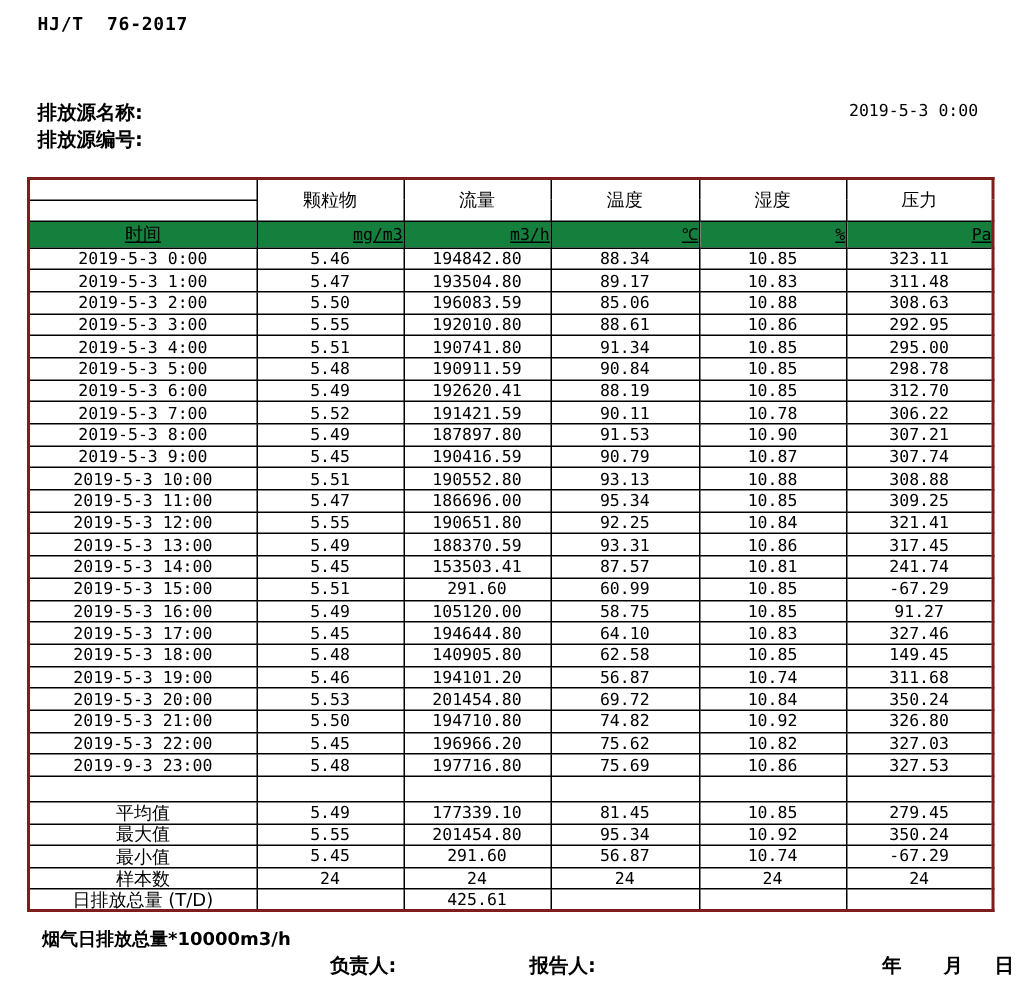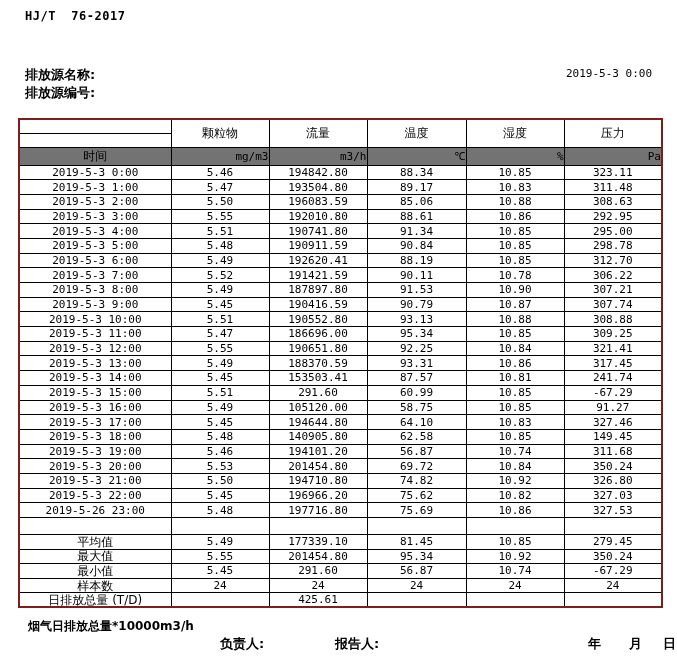--- a/index.html
+++ b/index.html
@@ -31,37 +31,37 @@
     border-collapse:collapse;table-layout:fixed;
     border:2px solid #7f1d1d;
   }
   table.report th, table.report td{
     border:1px solid #000;padding:0;margin:0;
     text-align:center;vertical-align:middle;
     overflow:hidden;white-space:nowrap;
   }
   tr.h1, tr.h2{height:14px;}
   tr.h1 th{font-size:12px;font-weight:normal;font-family:"DejaVu Sans",sans-serif;}
-  tr.unit-row{height:15px;background:#737373;}
+  tr.unit-row{height:15px;background:#15803d;text-decoration:underline;}
   tr.unit-row th{font-size:12px;font-weight:normal;}
   tr.unit-row td{font-family:"DejaVu Sans Mono",monospace;font-size:11px;line-height:11px;text-align:right;}
   tr.data-row{height:14.7px;}
   tr.data-row td{
     font-family:"DejaVu Sans Mono",monospace;font-size:11px;line-height:11px;
   }
   tr.spacer-row{height:17px;}
   tr.summary-row{height:14.6px;}
   tr.summary-row th{font-size:12px;font-weight:normal;line-height:12px;}
   tr.summary-row td{font-family:"DejaVu Sans Mono",monospace;font-size:11px;line-height:11px;}
 
   .note{position:absolute;left:28px;top:618px;font-size:12px;font-weight:bold;}
   .sign-item{position:absolute;top:635px;font-size:13px;font-weight:bold;white-space:pre;}
   .pos-unit{left:11px;}
   .pos-resp{left:220px;}
-  .pos-reporter{left:335px;}
+  .pos-reporter{left:353px;}
   .pos-rdate{left:487px;margin-top:37px;}
   .pos-year{left:588px;}
   .pos-month{left:629px;}
   .pos-day{left:663px;}
 </style>
 </head>
 <body>
 
 <div class="page">
 
@@ -279,21 +279,21 @@
         </tr>
         <tr class="data-row">
           <td class="time-cell">2019-5-3 22:00</td>
           <td>5.45</td>
           <td>196966.20</td>
           <td>75.62</td>
           <td>10.82</td>
           <td>327.03</td>
         </tr>
         <tr class="data-row">
-          <td class="time-cell">2019-5-26 23:00</td>
+          <td class="time-cell">2019-9-3 23:00</td>
           <td>5.48</td>
           <td>197716.80</td>
           <td>75.69</td>
           <td>10.86</td>
           <td>327.53</td>
         </tr>
         <tr class="spacer-row">
           <td></td>
           <td></td>
           <td></td>

